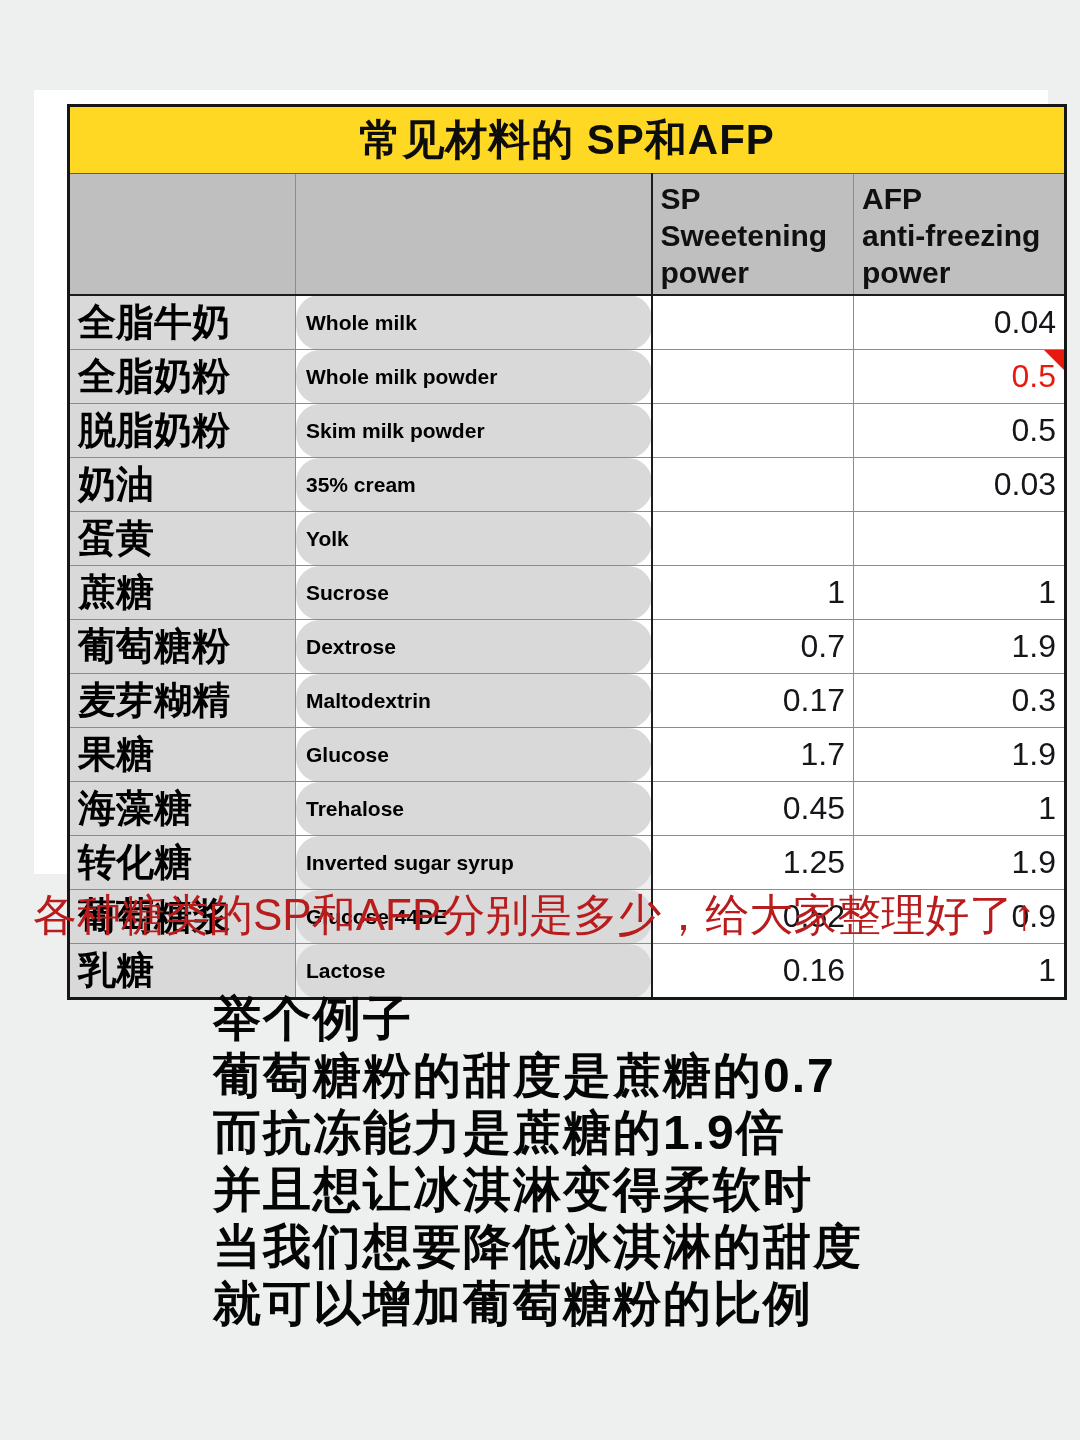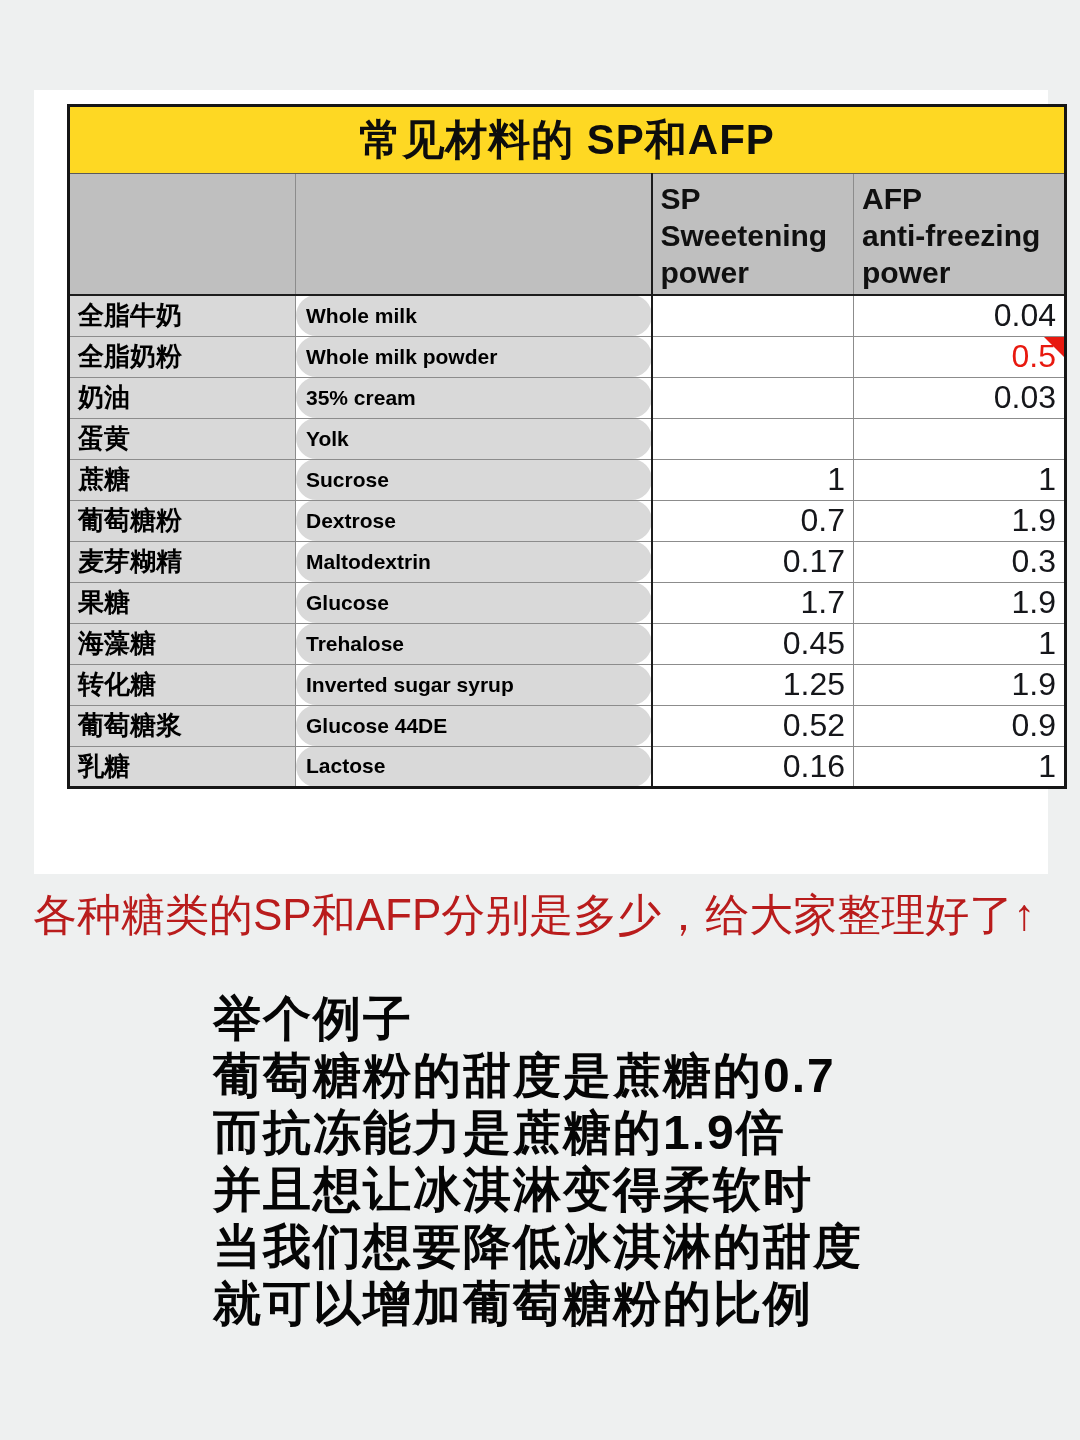--- a/index.html
+++ b/index.html
@@ -53,21 +53,21 @@
     padding: 6px 0 0 8px;
     font-weight: bold;
     font-size: 30px;
     line-height: 37px;
     color: #101010;
   }
   tr.data-row { height: 41px; }
   tr.data-row td.cn {
     background: #d9d9d9;
     font-weight: bold;
-    font-size: 26px;
+    font-size: 38px;
     color: #000000;
     padding-left: 8px;
   }
   tr.data-row td.en {
     background: #d9d9d9;
     font-weight: bold;
     font-size: 21px;
     color: #000000;
     padding-left: 10px;
     border-radius: 24px;
@@ -155,20 +155,26 @@
     <tr class="data-row">
       <td class="cn">全脂奶粉</td>
       <td class="en">Whole milk powder</td>
       <td class="num"></td>
       <td class="num red">
         <span class="tri"></span>
         <span>0.5</span>
       </td>
     </tr>
     <tr class="data-row">
+      <td class="cn">脱脂奶粉</td>
+      <td class="en">Skim milk powder</td>
+      <td class="num"></td>
+      <td class="num">0.5</td>
+    </tr>
+    <tr class="data-row">
       <td class="cn">奶油</td>
       <td class="en">35% cream</td>
       <td class="num"></td>
       <td class="num">0.03</td>
     </tr>
     <tr class="data-row">
       <td class="cn">蛋黄</td>
       <td class="en">Yolk</td>
       <td class="num"></td>
       <td class="num"></td>

